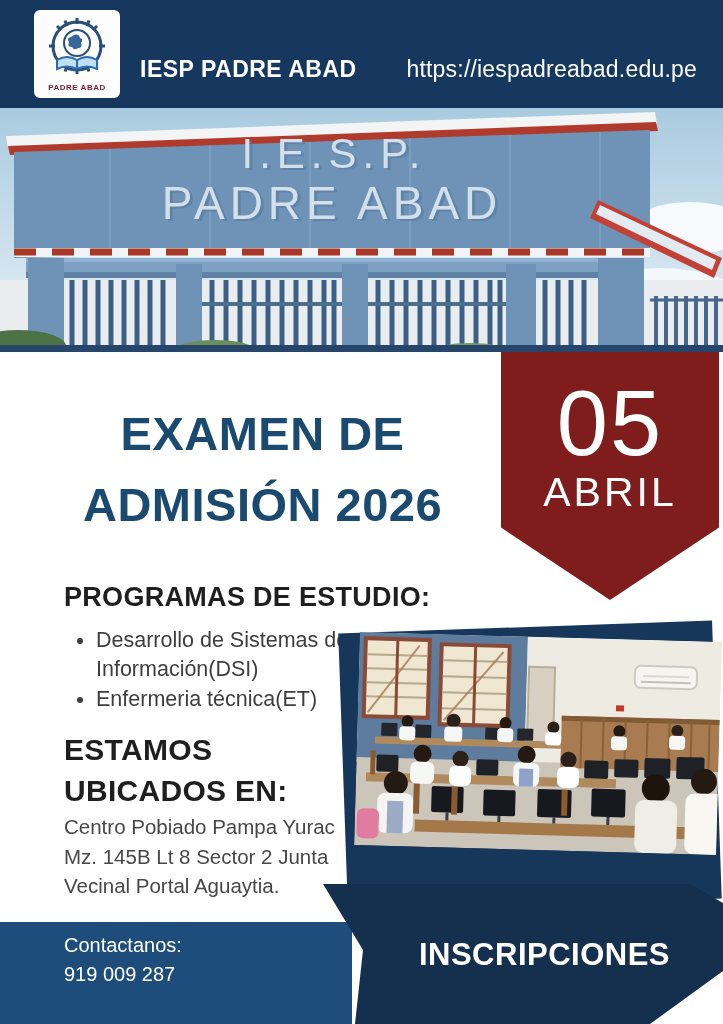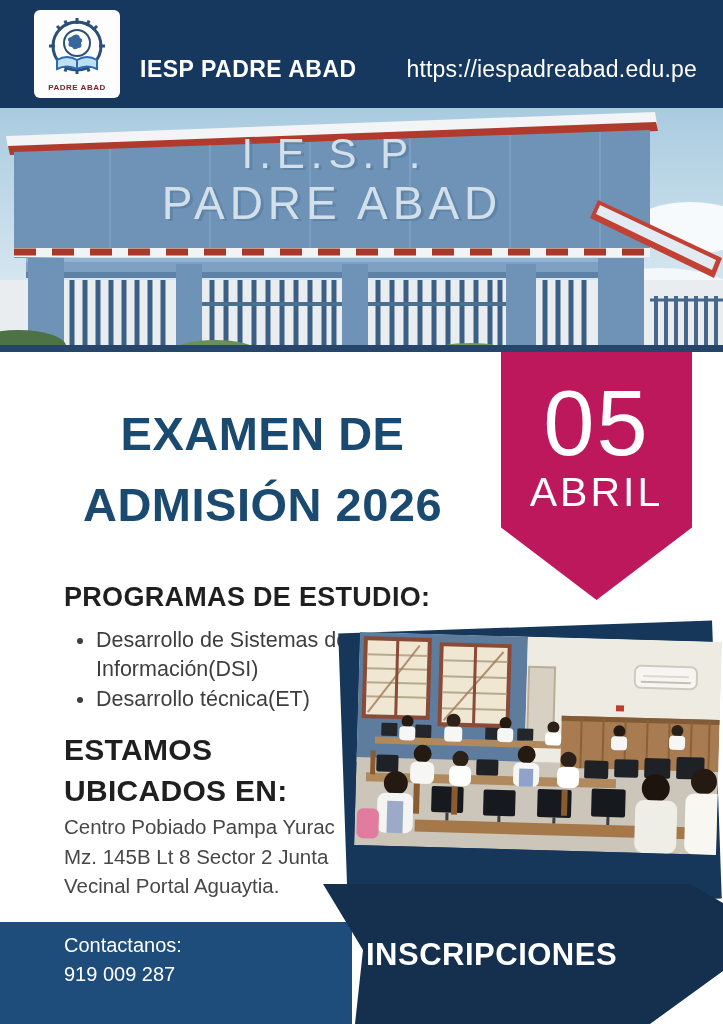--- a/index.html
+++ b/index.html
@@ -13,21 +13,21 @@
   .logo-box{position:absolute;left:34px;top:10px;width:86px;height:88px;background:#fdfdfd;border-radius:6px;
             display:flex;flex-direction:column;align-items:center;justify-content:center;}
   .logo-caption{font-size:8px;font-weight:bold;color:#7a2230;letter-spacing:.5px;margin-top:1px;}
   .brand{position:absolute;left:140px;top:0;height:138px;display:flex;align-items:center;
          color:#ffffff;font-size:23px;font-weight:bold;letter-spacing:.5px;}
   .header-url{position:absolute;right:26px;top:0;height:138px;display:flex;align-items:center;
          color:#ffffff;font-size:23px;font-weight:500;letter-spacing:.2px;text-decoration:none;}
   
   .building-photo{position:absolute;left:0;top:108px;width:654px;height:244px;z-index:2;}
   
-  .ribbon{position:absolute;left:501px;top:350px;width:191px;height:250px;background:#be185d;z-index:1;
+  .ribbon{position:absolute;left:501px;top:350px;width:218px;height:250px;background:#7f1d1d;z-index:1;
           clip-path:polygon(0 0,100% 0,100% 71%,50% 100%,0 71%);
           display:flex;flex-direction:column;align-items:center;color:#fff;}
   .ribbon .day{margin-top:30px;font-size:92px;line-height:.95;font-weight:100;letter-spacing:2px;}
   .ribbon .month{font-size:41px;font-weight:100;letter-spacing:3px;margin-top:2px;}
   
   .title{position:absolute;left:10px;top:398px;width:505px;text-align:center;
          color:#1b4a70;font-size:47px;font-weight:800;line-height:71px;letter-spacing:.5px;}
   
   .programs-heading{position:absolute;left:64px;top:582px;color:#1f1f1f;font-size:27px;font-weight:800;letter-spacing:.3px;}
   .program-list{position:absolute;left:64px;top:626px;width:270px;margin:0;padding:0 0 0 32px;
@@ -40,21 +40,21 @@
   .photo-backing{position:absolute;left:343px;top:627px;width:374px;height:278px;background:#16365a;
                  transform:rotate(-2deg);z-index:1;}
   .classroom-photo{position:absolute;left:357px;top:637px;width:362px;height:213px;transform:rotate(1.6deg);
                    z-index:2;overflow:hidden;}
   
   .contact-box{position:absolute;left:0;top:922px;width:352px;height:102px;background:#1e4d7b;color:#fff;z-index:1;}
   .contact-inner{position:absolute;left:64px;top:9px;font-size:20px;line-height:29px;font-weight:400;}
   .contact-inner a{color:#fff;text-decoration:none;}
   .banner{position:absolute;left:320px;top:884px;width:403px;height:140px;background:#15304f;z-index:2;
           clip-path:polygon(3px 0,370px 0,403px 19px,403px 87px,330px 140px,35px 140px,43px 66px);
-          display:flex;flex-direction:row;align-items:center;
+          display:flex;flex-direction:row;align-items:center;justify-content:center;
           padding-left:46px;box-sizing:border-box;
           color:#fff;font-size:31px;font-weight:800;line-height:37px;letter-spacing:.5px;text-align:center;gap:16px;}
   svg text{font-family:"Liberation Sans","DejaVu Sans",sans-serif;}
 </style>
 </head>
 <body>
 
 <div class="poster">
 
   <div class="header">
@@ -211,21 +211,21 @@
   </div>
 
   <div class="title">
     <div>EXAMEN DE</div>
     <div>ADMISIÓN 2026</div>
   </div>
 
   <div class="programs-heading">PROGRAMAS DE ESTUDIO:</div>
   <ul class="program-list">
     <li>Desarrollo de Sistemas de Información(DSI)</li>
-    <li>Desarrollo técnica(ET)</li>
+    <li>Enfermeria técnica(ET)</li>
   </ul>
 
   <div class="location-heading">
     <div>ESTAMOS</div>
     <div>UBICADOS EN:</div>
   </div>
   <div class="address">Centro Pobiado Pampa Yurac Mz. 145B Lt 8 Sector 2 Junta Vecinal Portal Aguaytia.</div>
 
   <div class="photo-backing"></div>
   <div class="classroom-photo">

